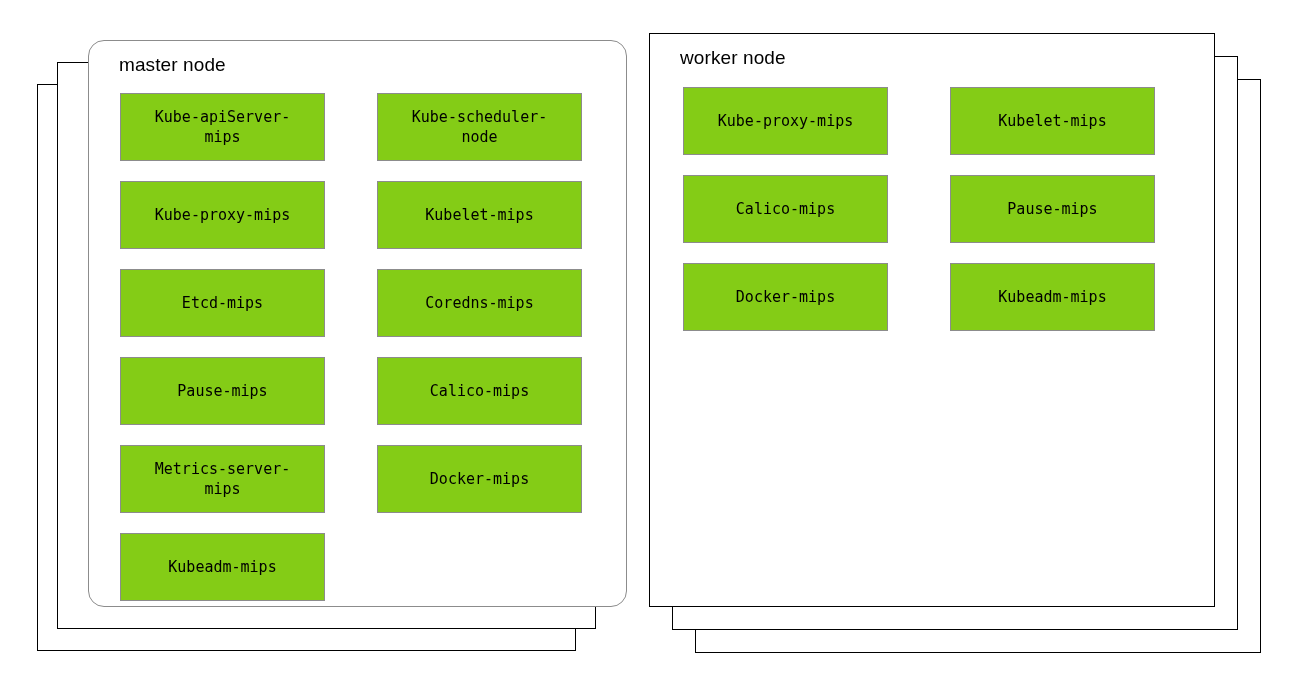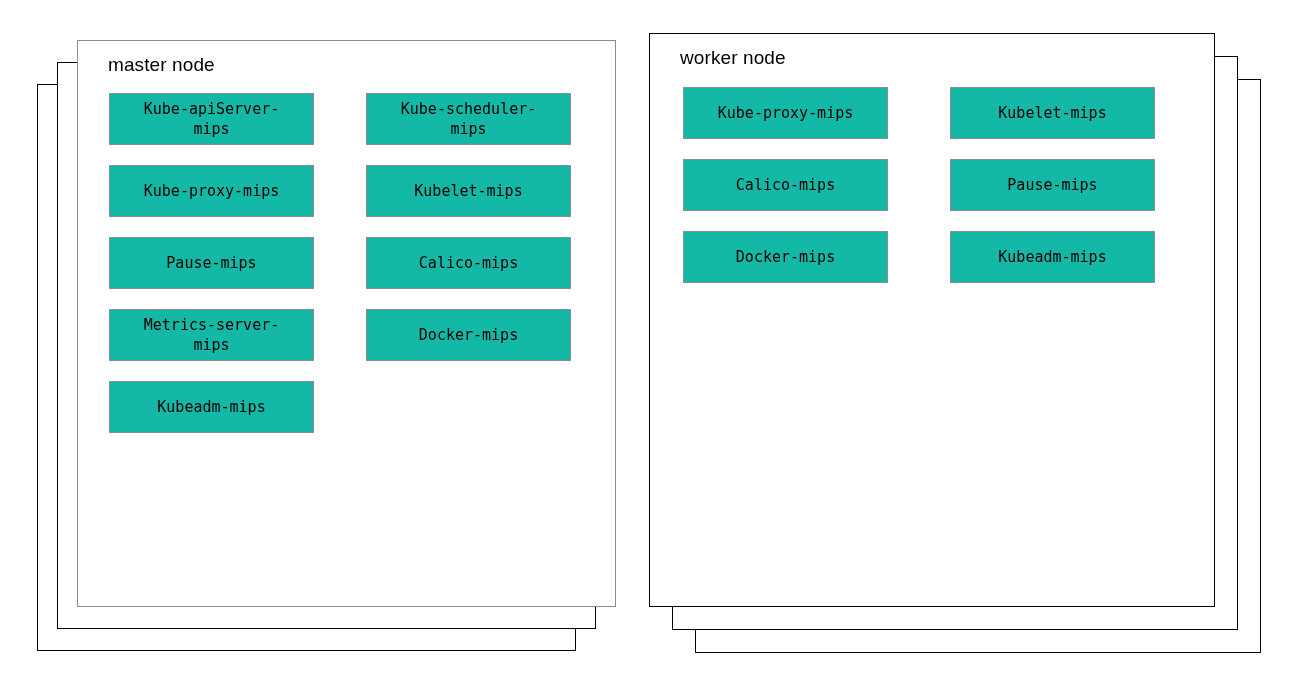--- a/index.html
+++ b/index.html
@@ -59,24 +59,24 @@
     top: 52px;
     display: grid;
     grid-template-columns: 205px 205px;
     column-gap: 52px;
     row-gap: 20px;
   }
   .worker-grid { left: 33px; top: 53px; column-gap: 62px; }
 
   .component-box {
     width: 205px;
-    height: 52px;
+    height: 68px;
     box-sizing: border-box;
     border: 1.3px solid #8c8c8c;
-    background: #14b8a6;
+    background: #84cc16;
     display: flex;
     align-items: center;
     justify-content: center;
     text-align: center;
     padding: 0 6px;
   }
   .component-label {
     font-family: "DejaVu Sans Mono", "Liberation Mono", monospace;
     font-size: 15px;
     line-height: 20px;
@@ -87,37 +87,43 @@
 </style>
 </head>
 <body>
 
 <div id="diagram-canvas">
 
   <div>
     <div class="stack-layer" style="left:37px; top:84px; width:539px; height:567px; z-index:1;"></div>
     <div class="stack-layer" style="left:57px; top:62px; width:539px; height:567px; z-index:2;"></div>
 
-    <div class="node-panel border-gray" style="left:77px; top:40px; width:539px; height:567px; z-index:3;">
+    <div class="node-panel border-gray" style="left:88px; top:40px; width:539px; height:567px; z-index:3;border-radius:16px;">
       <div class="node-title">master node</div>
 
       <div class="component-grid">
         <div class="component-box">
           <span class="component-label">Kube-apiServer-
 mips</span>
         </div>
         <div class="component-box">
           <span class="component-label">Kube-scheduler-
-mips</span>
+node</span>
         </div>
         <div class="component-box">
           <span class="component-label">Kube-proxy-mips</span>
         </div>
         <div class="component-box">
           <span class="component-label">Kubelet-mips</span>
+        </div>
+        <div class="component-box">
+          <span class="component-label">Etcd-mips</span>
+        </div>
+        <div class="component-box">
+          <span class="component-label">Coredns-mips</span>
         </div>
         <div class="component-box">
           <span class="component-label">Pause-mips</span>
         </div>
         <div class="component-box">
           <span class="component-label">Calico-mips</span>
         </div>
         <div class="component-box">
           <span class="component-label">Metrics-server-
 mips</span>

